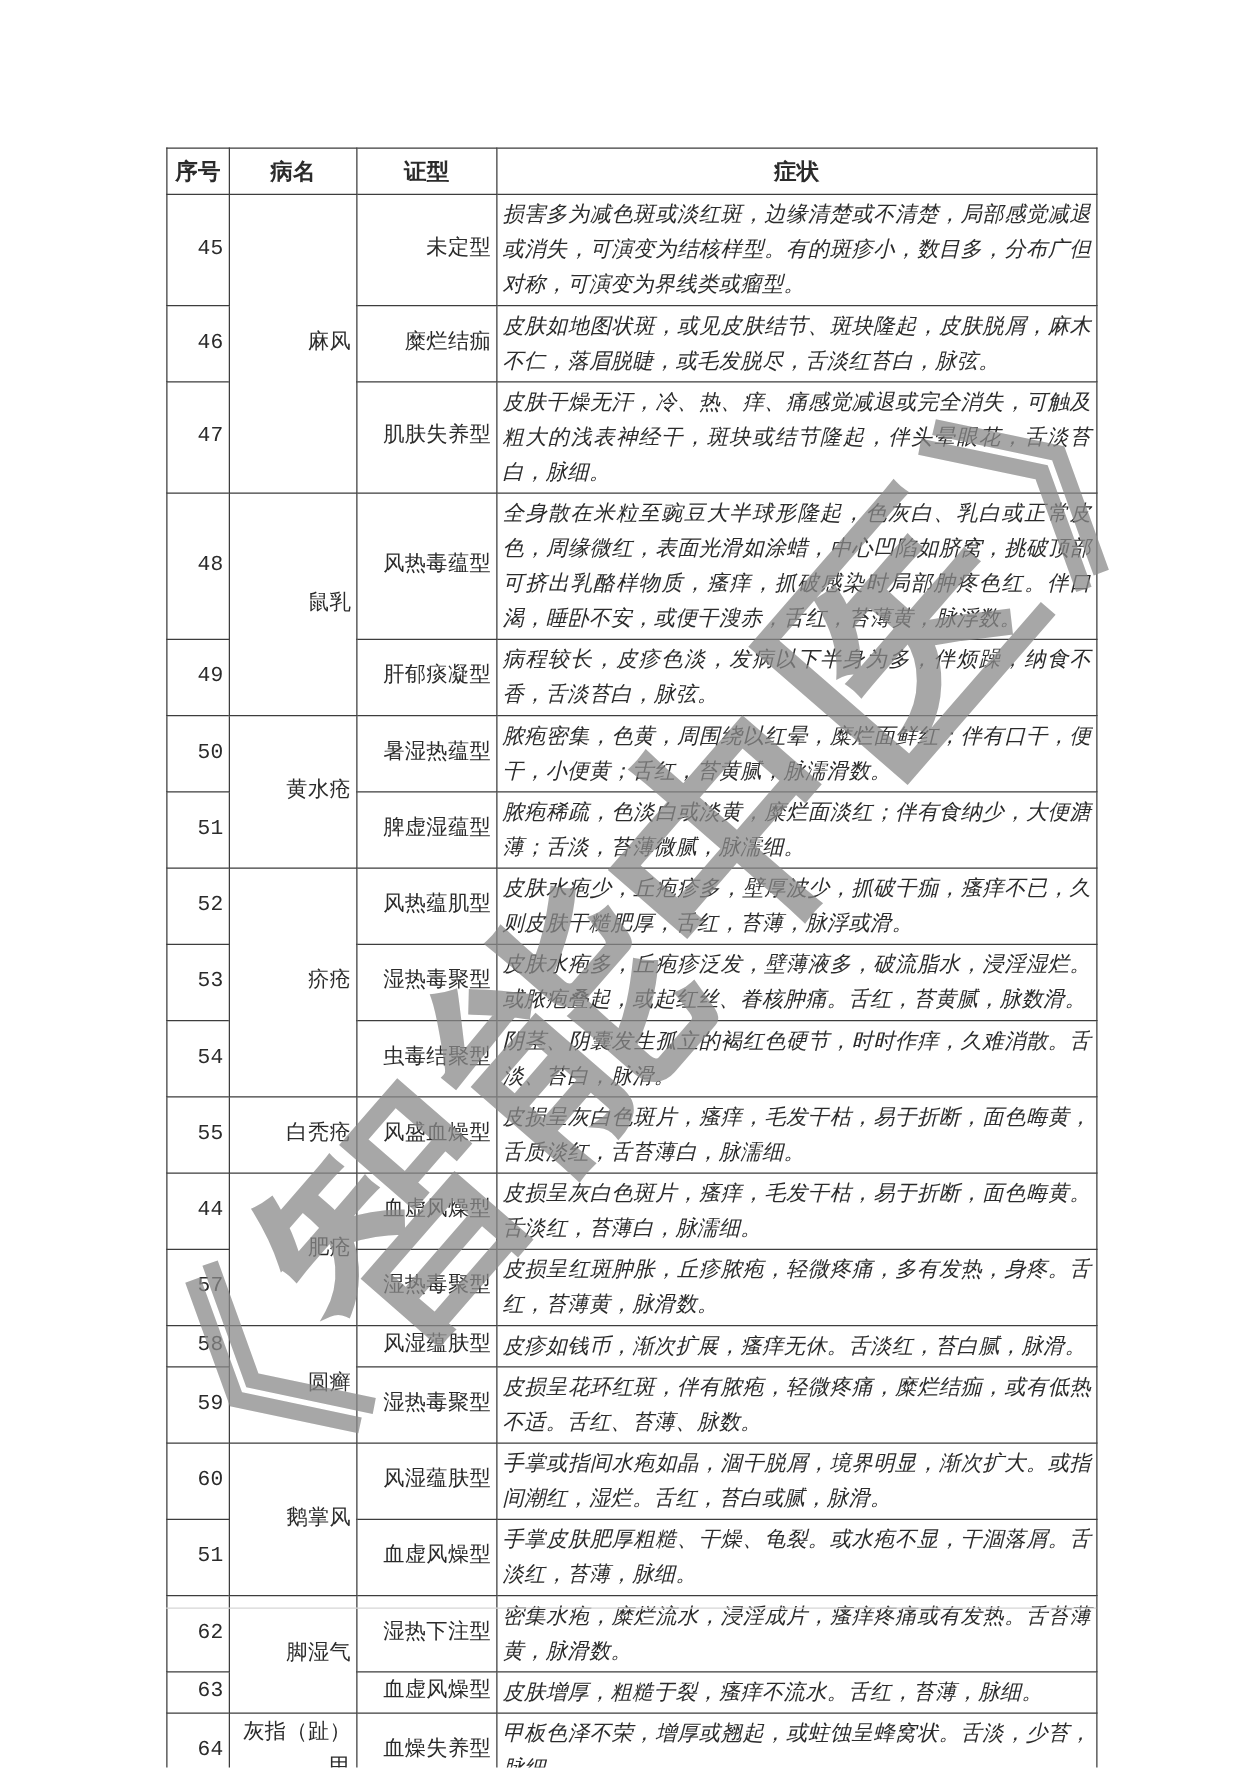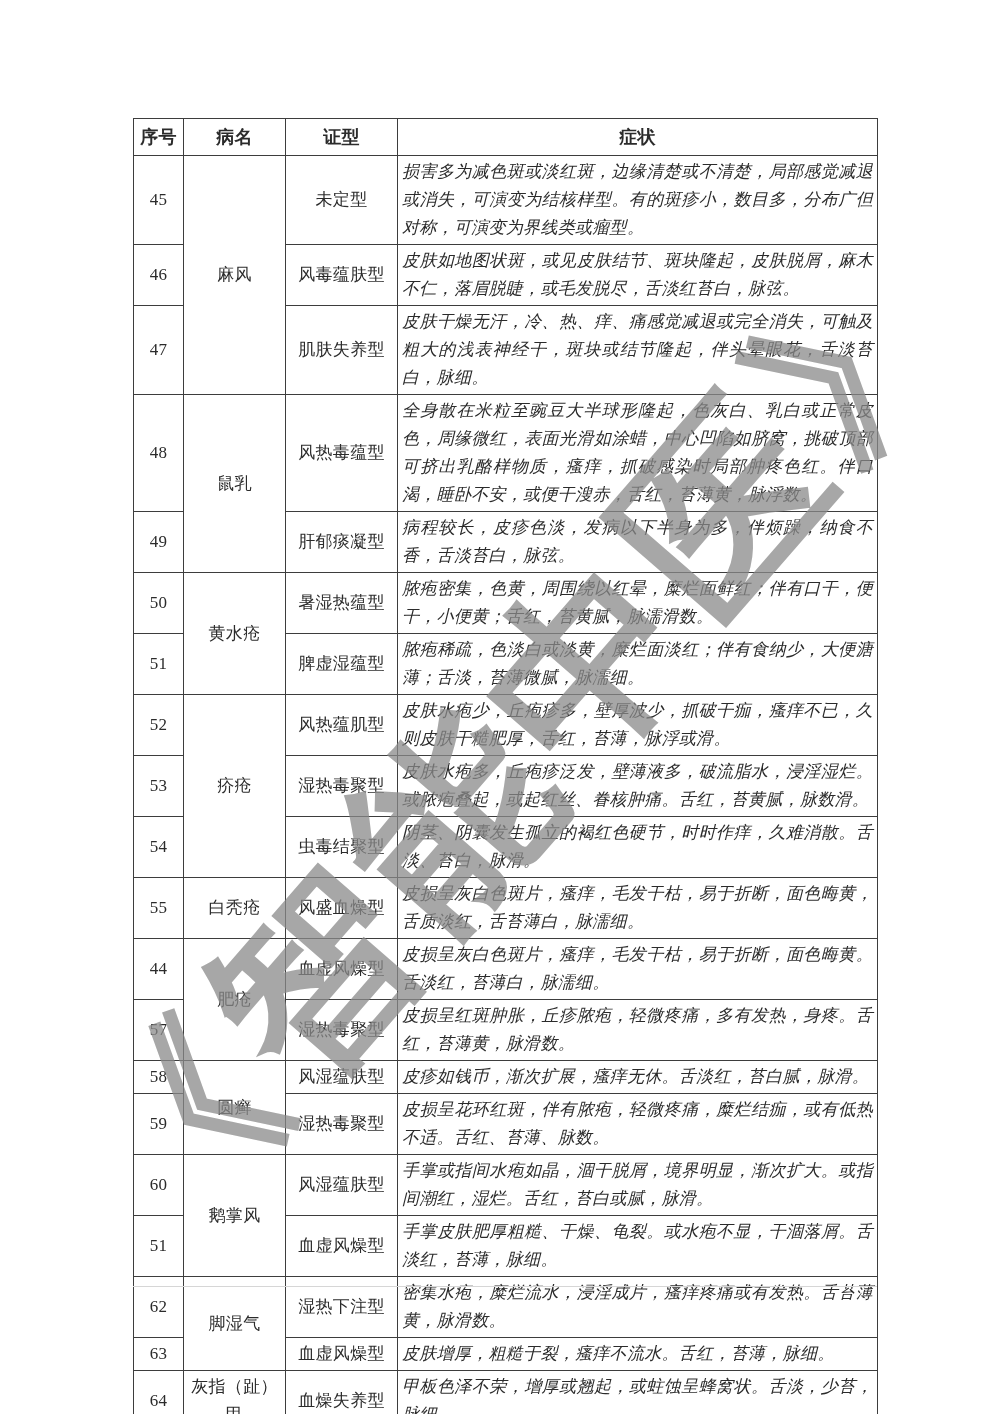--- a/index.html
+++ b/index.html
@@ -38,21 +38,22 @@
     letter-spacing: 0.3px;
     word-break: break-all;
   }
   table.tcm th {
     font-weight: bold;
     font-size: 18px;
     text-align: center;
     padding: 4px 2px;
   }
   td.c-no, td.c-disease, td.c-syndrome {
-    text-align: center;
+    text-align: right;
+    font-family: Liberation Mono, monospace;
   }
   td.c-symptoms {
     text-align: justify;
     text-justify: inter-character;
     padding: 3px 9px;
     font-style: italic;
   }
   .watermark {
     position: absolute;
     left: -105px;
@@ -100,21 +101,21 @@
     </thead>
     <tbody>
         <tr>
           <td class="c-no">45</td>
           <td class="c-disease" rowspan="3">麻风</td>
           <td class="c-syndrome">未定型</td>
           <td class="c-symptoms">损害多为减色斑或淡红斑，边缘清楚或不清楚，局部感觉减退或消失，可演变为结核样型。有的斑疹小，数目多，分布广但对称，可演变为界线类或瘤型。</td>
         </tr>
         <tr>
           <td class="c-no">46</td>
-          <td class="c-syndrome">风毒蕴肤型</td>
+          <td class="c-syndrome">糜烂结痂</td>
           <td class="c-symptoms">皮肤如地图状斑，或见皮肤结节、斑块隆起，皮肤脱屑，麻木不仁，落眉脱睫，或毛发脱尽，舌淡红苔白，脉弦。</td>
         </tr>
         <tr>
           <td class="c-no">47</td>
           <td class="c-syndrome">肌肤失养型</td>
           <td class="c-symptoms">皮肤干燥无汗，冷、热、痒、痛感觉减退或完全消失，可触及粗大的浅表神经干，斑块或结节隆起，伴头晕眼花，舌淡苔白，脉细。</td>
         </tr>
         <tr>
           <td class="c-no">48</td>
           <td class="c-disease" rowspan="2">鼠乳</td>

